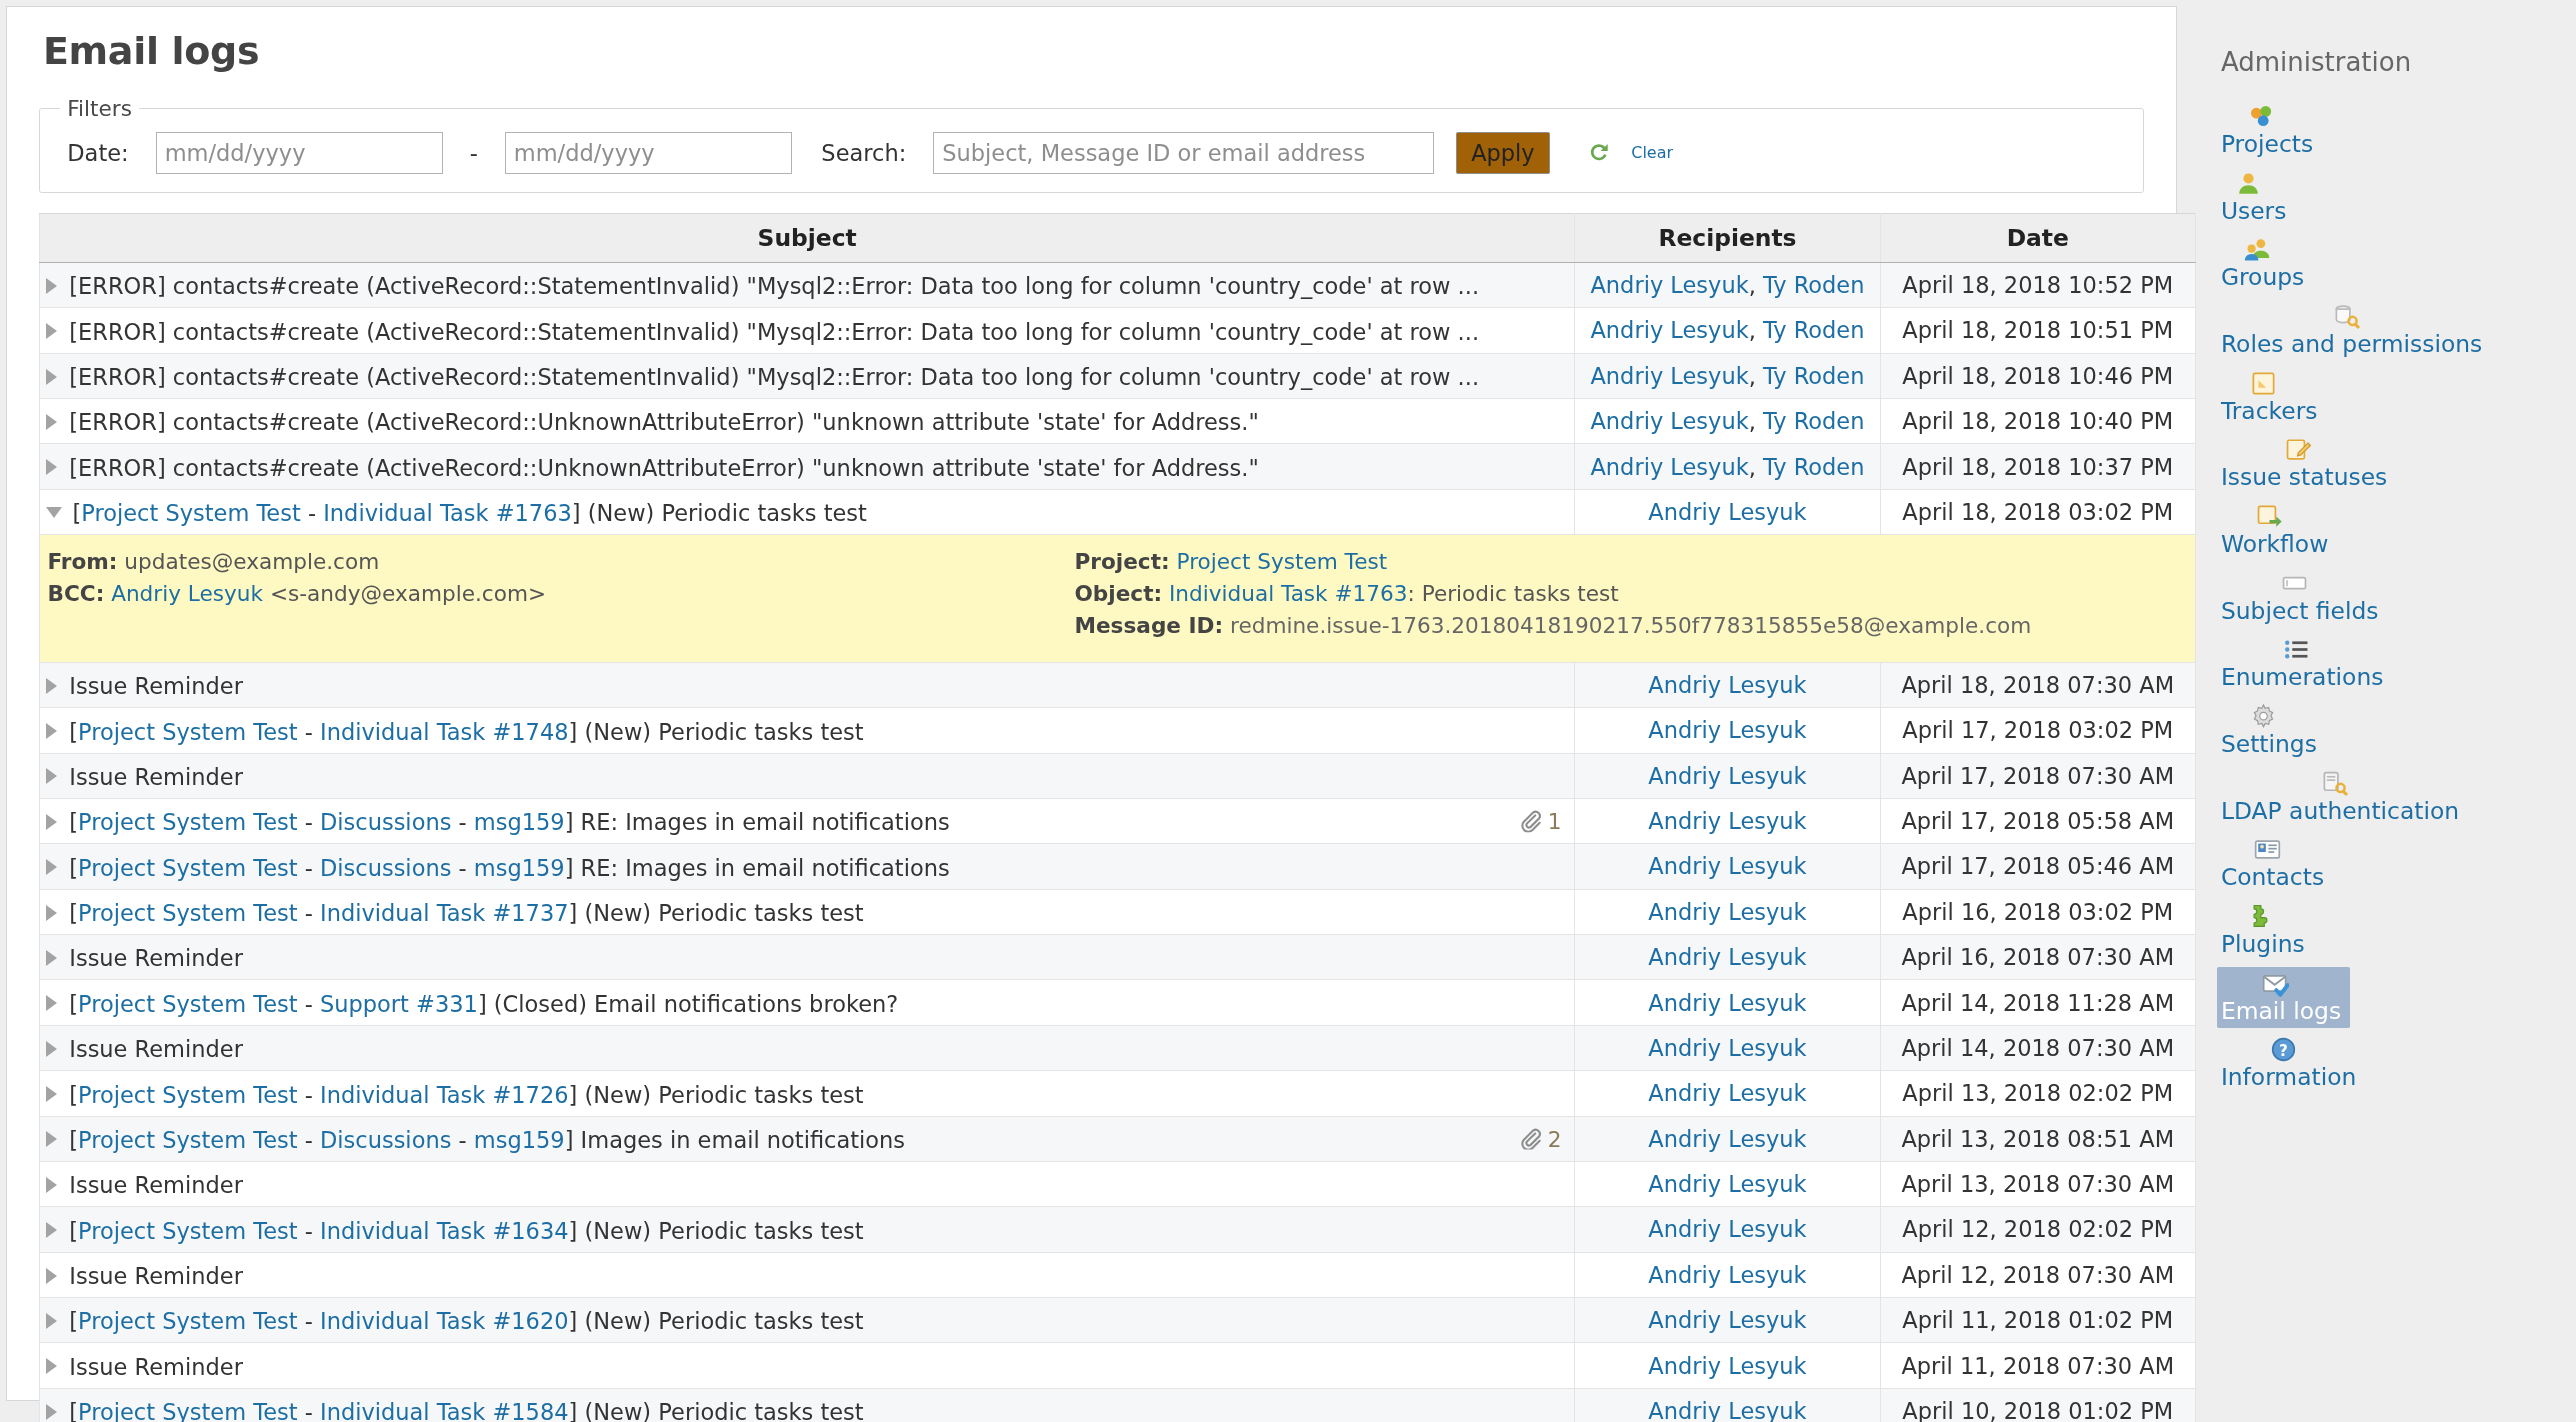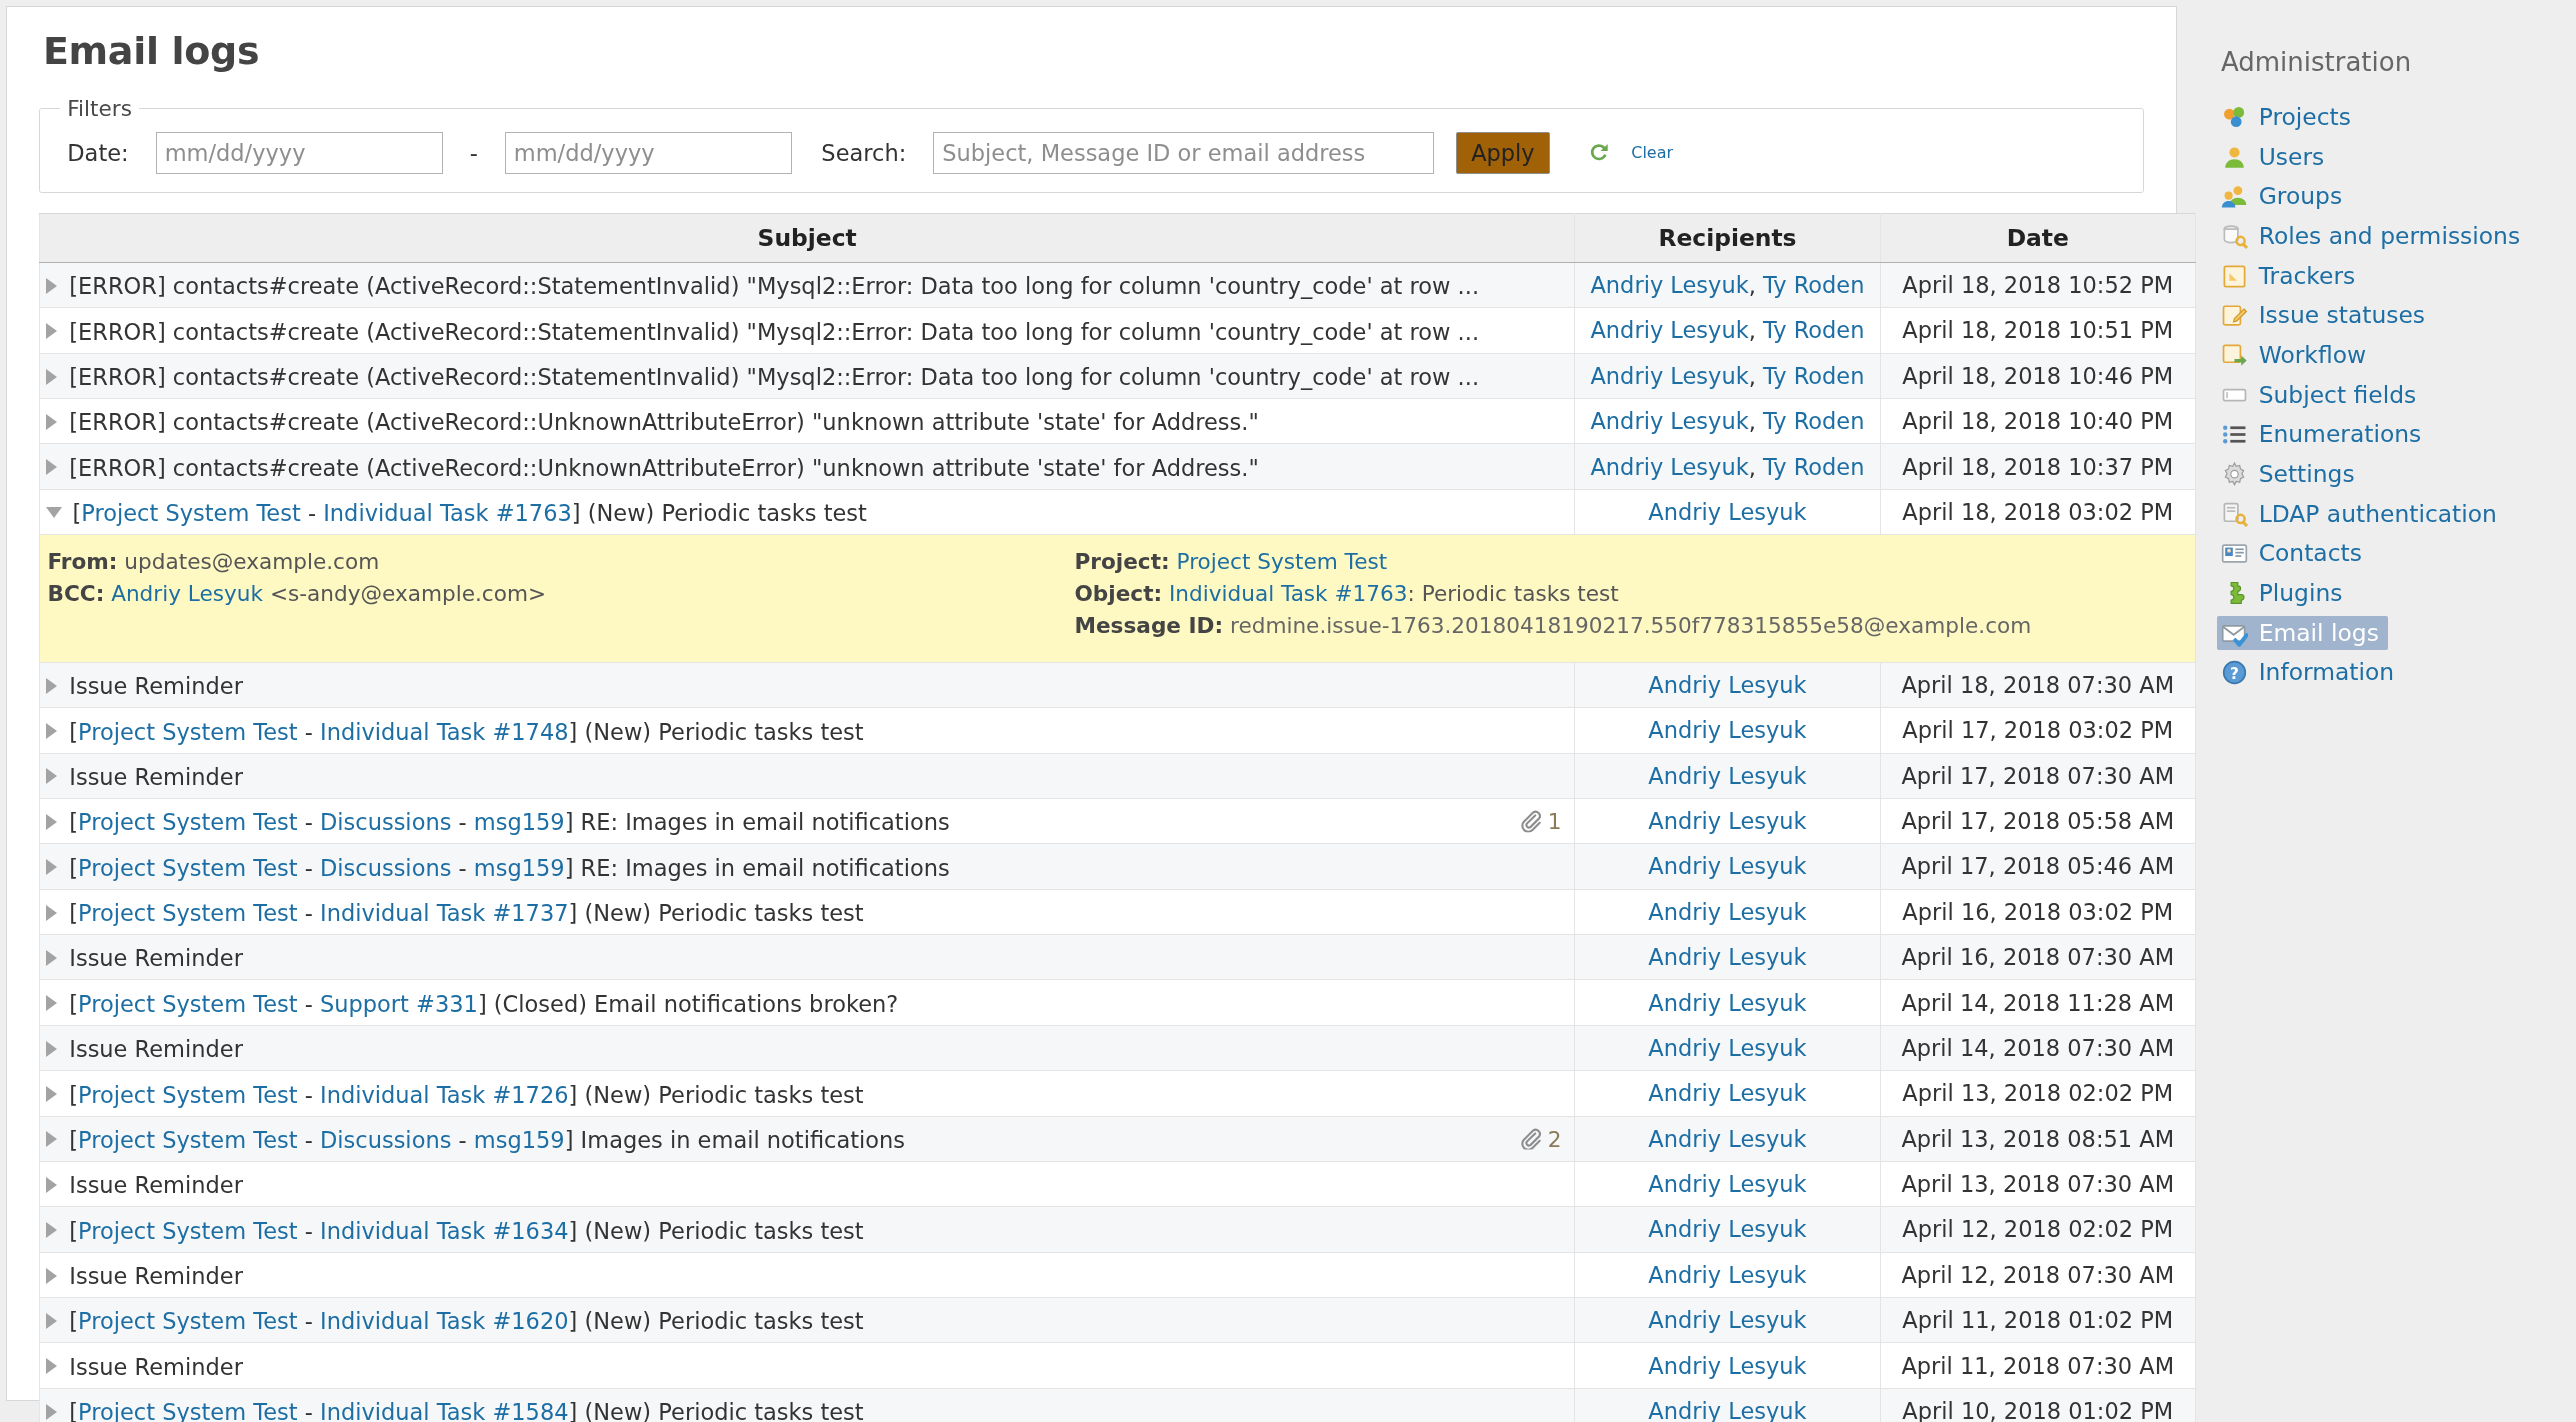--- a/index.html
+++ b/index.html
@@ -220,26 +220,27 @@
     font-weight: normal;
     margin: 0 0 23.4px 3.6px;
   }
   ul.sb-list {
     list-style: none;
     margin: 0;
     padding: 0;
   }
   ul.sb-list li {
     display: flex;
-    align-items: flex-end;
+    align-items: center;
     margin-bottom: 6.3px;
     padding: 2.7px 9px 2.7px 3.6px;
     width: fit-content;
     border-radius: 1.8px;
     cursor: pointer;
+    flex-direction: column;
   }
   ul.sb-list li.selected { background: #a0b5cd; }
   ul.sb-list li.selected .sb-label { color: #ffffff; }
   .sb-icon {
     width: 27px; height: 27px;
     margin-right: 10.8px;
     flex: none;
     display: block;
   }
   .sb-label {

